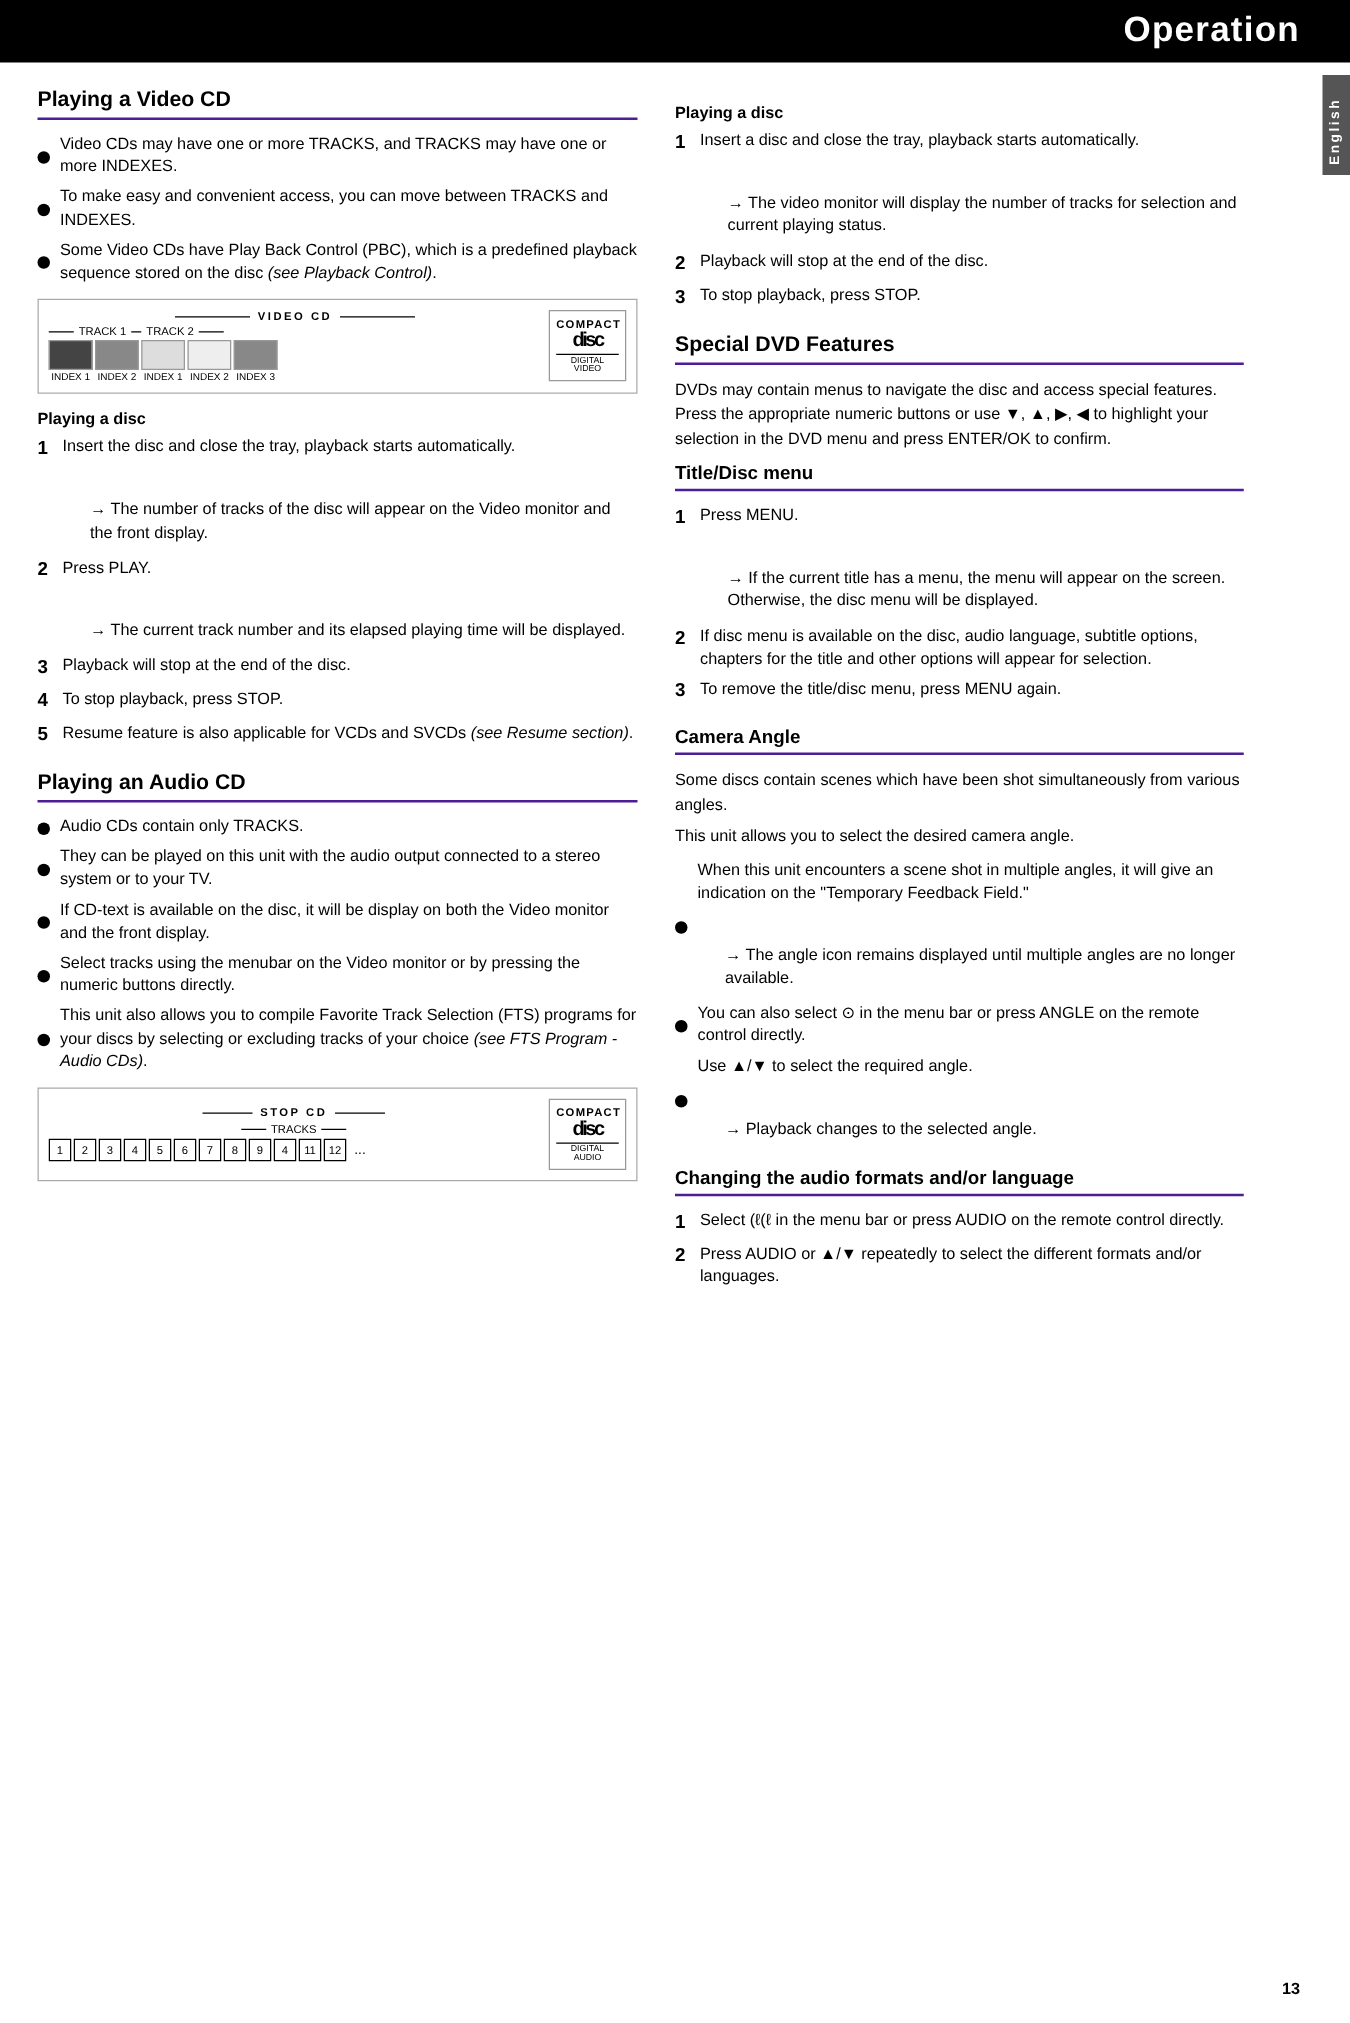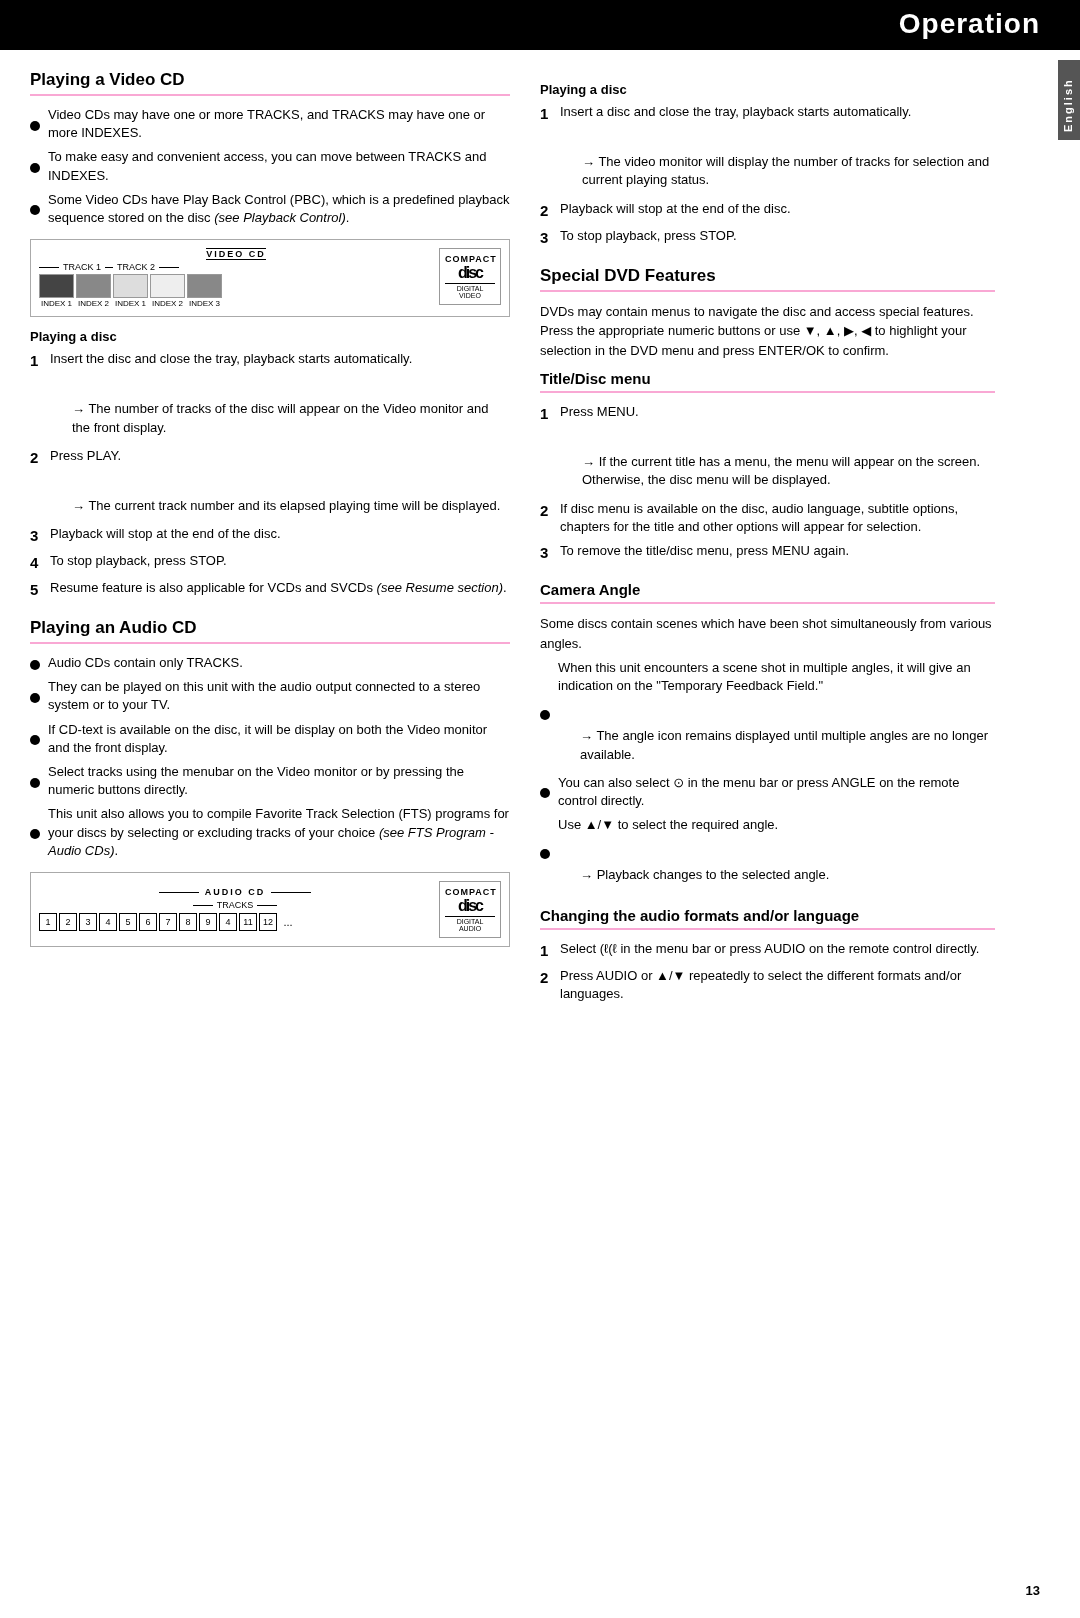--- a/index.html
+++ b/index.html
@@ -71,21 +71,21 @@
     .right-column {
       flex: 1;
       max-width: 480px;
       padding-right: 25px;
     }
 
     
     .section-title {
       font-size: 17px;
       font-weight: bold;
-      border-bottom: 2px solid #f9a8d4;
+      border-bottom: 2px solid #4c1d95;
       padding-bottom: 4px;
       margin-bottom: 10px;
       margin-top: 0;
     }
 
     .subsection-title {
       font-size: 13px;
       font-weight: bold;
       margin-bottom: 6px;
       margin-top: 12px;
@@ -319,21 +319,21 @@
           <li>
             <span class="bullet-dot"></span>
             <span>Some Video CDs have Play Back Control (PBC), which is a predefined playback sequence stored on the disc <span class="italic-text">(see Playback Control)</span>.</span>
           </li>
         </ul>
 
         <div class="vcd-diagram">
           <div class="vcd-diagram-inner">
             <div class="vcd-left">
 
-              <div style="display:flex; align-items:center; justify-content:center; font-size:9px; letter-spacing:2px; font-weight:bold; margin-bottom:2px;flex-direction:column;">
+              <div style="display:flex; align-items:center; justify-content:center; font-size:9px; letter-spacing:2px; font-weight:bold; margin-bottom:2px;">
                 <span style="display:inline-block; width:60px; height:1px; background:#000; vertical-align:middle;"></span>
                 <span style="margin: 0 6px;">VIDEO CD</span>
                 <span style="display:inline-block; width:60px; height:1px; background:#000; vertical-align:middle;"></span>
               </div>
 
               <div style="display:flex; align-items:center; font-size:9px; margin-bottom:2px;">
                 <span style="display:inline-block; width:20px; height:1px; background:#000; vertical-align:middle;"></span>
                 <span style="margin:0 4px;">TRACK 1</span>
                 <span style="display:inline-block; width:8px; height:1px; background:#000; vertical-align:middle;"></span>
                 <span style="margin:0 4px;">TRACK 2</span>
@@ -428,21 +428,21 @@
             <span class="bullet-dot"></span>
             <span>This unit also allows you to compile Favorite Track Selection (FTS) programs for your discs by selecting or excluding tracks of your choice <span class="italic-text">(see FTS Program - Audio CDs)</span>.</span>
           </li>
         </ul>
 
         <div class="acd-diagram">
           <div class="acd-inner">
             <div class="acd-left">
               <div style="display:flex; align-items:center; justify-content:center; font-size:9px; letter-spacing:2px; font-weight:bold; margin-bottom:3px;">
                 <span style="display:inline-block; width:40px; height:1px; background:#000; vertical-align:middle;"></span>
-                <span style="margin: 0 6px;">AUDIO CD</span>
+                <span style="margin: 0 6px;">STOP CD</span>
                 <span style="display:inline-block; width:40px; height:1px; background:#000; vertical-align:middle;"></span>
               </div>
               <div style="display:flex; align-items:center; justify-content:center; font-size:9px; margin-bottom:3px;">
                 <span style="display:inline-block; width:20px; height:1px; background:#000; vertical-align:middle;"></span>
                 <span style="margin:0 4px;">TRACKS</span>
                 <span style="display:inline-block; width:20px; height:1px; background:#000; vertical-align:middle;"></span>
               </div>
               <div class="track-numbers-row">
                 <div class="track-num-box">1</div>
                 <div class="track-num-box">2</div>
@@ -524,20 +524,21 @@
             <div>
               <p>To remove the title/disc menu, press MENU again.</p>
             </div>
           </li>
         </ol>
       </div>
 
       <div class="section-gap">
         <h3 class="section-title" style="font-size:15px;">Camera Angle</h3>
         <p style="line-height:1.5; margin-bottom:6px;">Some discs contain scenes which have been shot simultaneously from various angles.</p>
+        <p style="line-height:1.5; margin-bottom:8px;">This unit allows you to select the desired camera angle.</p>
 
         <ul class="bullet-list">
           <li>
             <span class="bullet-dot"></span>
             <div>
               <p>When this unit encounters a scene shot in multiple angles, it will give an indication on the "Temporary Feedback Field."</p>
               <p class="arrow-indent">The angle icon remains displayed until multiple angles are no longer available.</p>
             </div>
           </li>
           <li>

